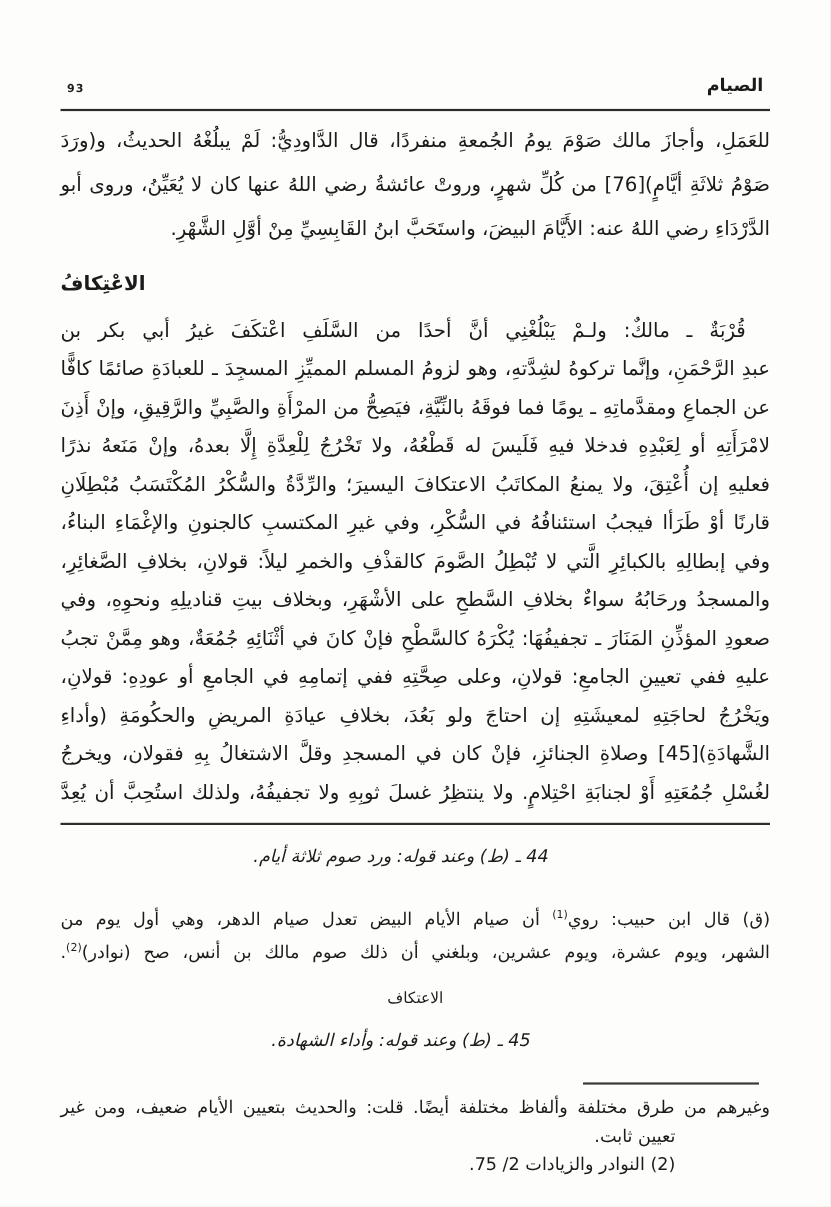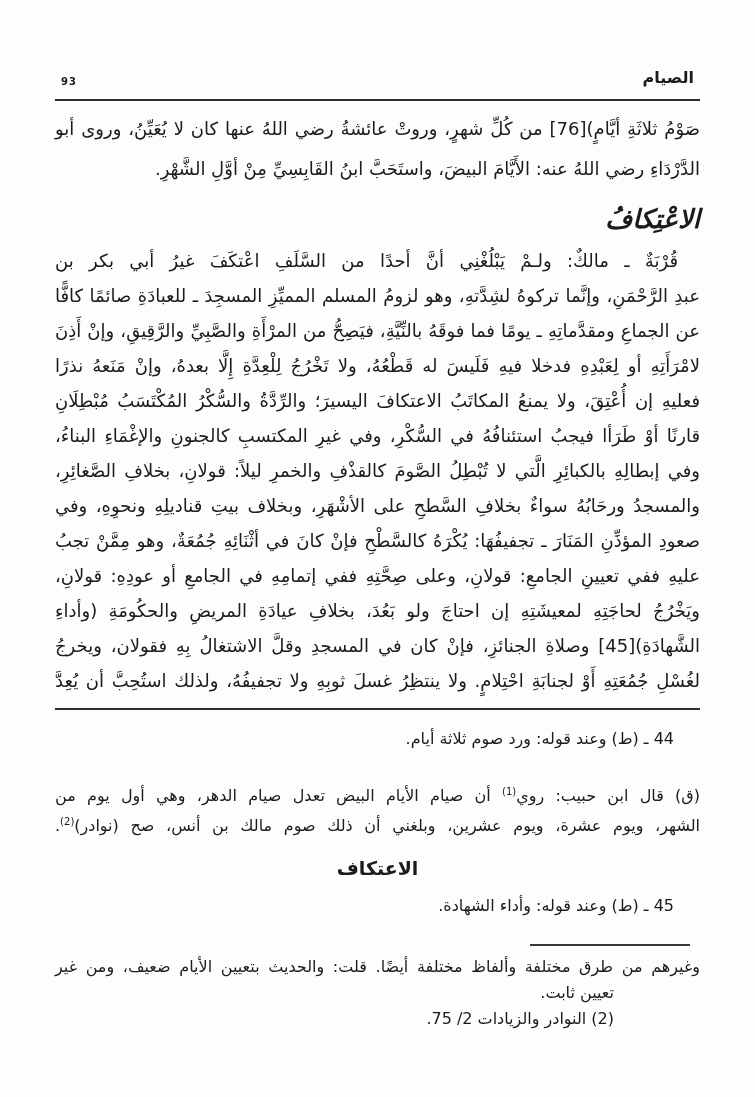--- a/index.html
+++ b/index.html
@@ -35,50 +35,49 @@
   .line {
     line-height: 40px;
     text-align: justify;
     text-align-last: justify;
     white-space: nowrap;
   }
   .line-end { text-align-last: right; }
   .para .line { line-height: 35px; }
   .para-first { padding-right: 22px; }
   .chapter-heading {
-    text-align: right;
-    font-size: 26px;
+    text-align: left;
+    font-size: 18px;
     font-weight: 700;
     margin: 10px 0 4px 0;
     line-height: 40px;
-    font-style: italic;
   }
   .bodyrule {
     margin-top: 10px;
     border-top: 2px solid #2e2e2e;
   }
   
   .footnotes { margin-top: 16px; font-size: 16px; }
   .fnline { line-height: 25px; }
-  .fn-single { text-align: right; padding-right: 26px; }
+  .fn-single { text-align: center; padding-right: 26px; font-style: italic; }
   .fn-par { margin-top: 30px; }
   .fn-par .fnline {
     line-height: 30px;
     text-align: justify;
     text-align-last: justify;
   }
   sup.fnref {
     font-size: 10px;
     vertical-align: super;
     line-height: 0;
   }
   .fn-subheading {
     text-align: center;
-    font-size: 19px;
-    font-weight: 700;
+    font-size: 14px;
+    font-weight: 400;
     margin: 12px 0 10px 0;
     line-height: 30px;
   }
   .note45 { margin-top: 8px; }
   
   .refsep {
     width: 160px;
     margin: 26px 10px 0 auto;
     border-top: 2px solid #3a3a3a;
   }
@@ -101,20 +100,21 @@
 
   <div class="pagehead">
     <span class="runtitle">الصيام</span>
     <span class="pageno">93</span>
   </div>
   <div class="headrule"></div>
 
   <div class="bodytext">
 
     <div class="intro">
+      <div class="line">للعَمَلِ، وأجازَ مالك صَوْمَ يومُ الجُمعةِ منفردًا، قال الدَّاودِيُّ: لَمْ يبلُغْهُ الحديثُ، و(ورَدَ</div>
       <div class="line">صَوْمُ ثلاثَةِ أيَّامٍ)[76] من كُلِّ شهرٍ، وروتْ عائشةُ رضي اللهُ عنها كان لا يُعَيِّنُ، وروى أبو</div>
       <div class="line line-end">الدَّرْدَاءِ رضي اللهُ عنه: الأَيَّامَ البيضَ، واستَحَبَّ ابنُ القَابِسِيِّ مِنْ أوَّلِ الشَّهْرِ.</div>
     </div>
 
     <div class="chapter-heading">الاعْتِكافُ</div>
 
     <div class="para">
       <div class="line para-first">قُرْبَةٌ ـ مالكٌ: ولـمْ يَبْلُغْنِي أنَّ أحدًا من السَّلَفِ اعْتكَفَ غيرُ أبي بكر بن</div>
       <div class="line">عبدِ الرَّحْمَنِ، وإنَّما تركوهُ لشِدَّتهِ، وهو لزومُ المسلم المميِّزِ المسجِدَ ـ للعبادَةِ صائمًا كافًّا</div>
       <div class="line">عن الجماعِ ومقدَّماتِهِ ـ يومًا فما فوقَهُ بالنِّيَّةِ، فيَصِحُّ من المرْأَةِ والصَّبِيِّ والرَّقِيقِ، وإنْ أَذِنَ</div>

